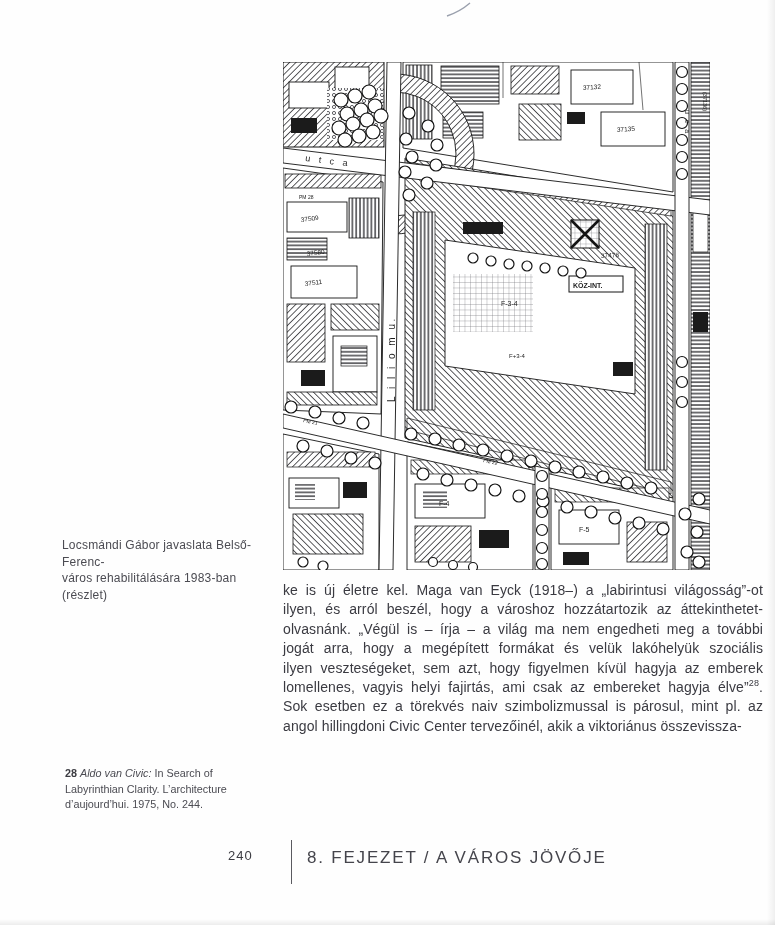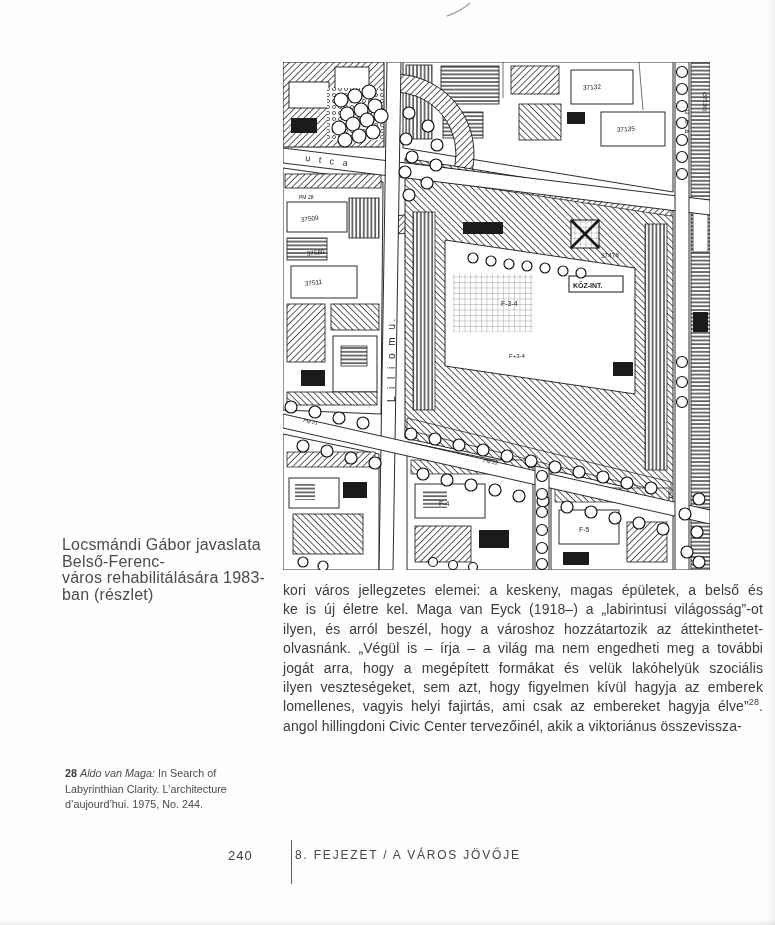--- a/index.html
+++ b/index.html
@@ -25,21 +25,21 @@
   .pen-mark { position: absolute; left: 430px; top: 0px; }
 
   .map-figure {
     position: absolute; left: 283px; top: 62px;
     width: 427px; height: 508px;
   }
   .map-figure svg { display: block; width: 427px; height: 508px; }
 
   .caption {
     position: absolute; left: 62px; top: 537px; width: 222px;
-    font-size: 16px; line-height: 16.5px; color: #4b4b52;
+    font-size: 12px; line-height: 16.5px; color: #4b4b52;
     letter-spacing: 0.2px;
   }
 
   .body-text {
     position: absolute; left: 283px; top: 581px; width: 480px;
     font-size: 14px; line-height: 19.4px; color: #3a3a41;
     letter-spacing: 0.1px;
   }
   .body-line { text-align: justify; text-align-last: justify; white-space: normal; }
   .body-line.last { text-align-last: left; }
@@ -55,22 +55,22 @@
   .footer { position: absolute; left: 0; top: 840px; width: 775px; height: 44px; }
   .page-number {
     position: absolute; left: 228px; top: 8px; width: 42px;
     text-align: left; font-size: 13px; color: #3c3c42; letter-spacing: 1px;
   }
   .footer-rule {
     position: absolute; left: 291px; top: 0px; width: 1px; height: 44px;
     background: #5a5a60;
   }
   .chapter-title {
-    position: absolute; left: 295px; top: 8px;
-    font-size: 12px; letter-spacing: 1.8px; color: #45454c;
+    position: absolute; left: 307px; top: 8px;
+    font-size: 17px; letter-spacing: 1.8px; color: #45454c;
   }
   .map-label { fill: #1d1d1d; font-family: "Liberation Sans", sans-serif; }
 </style>
 </head>
 <body>
 
 <div class="page">
 
   <svg class="pen-mark" width="45" height="22">
     <path d="M40,3 C33,9 26,13 17,16" stroke="#9aa0ad" stroke-width="1.4" fill="none"></path>
@@ -321,32 +321,32 @@
       </g>
     </svg>
   </div>
 
   <div class="caption">
     <div>Locsmándi Gábor javaslata Belső-Ferenc-</div>
     <div>város rehabilitálására 1983-ban (részlet)</div>
   </div>
 
   <div class="body-text">
-    <div class="body-line">kori város jellegzetes elemei: a keskeny, magas épületek, a belső és</div>
     <div class="body-line">ke is új életre kel. Maga van Eyck (1918–) a „labirintusi világosság”-ot</div>
     <div class="body-line">ilyen, és arról beszél, hogy a városhoz hozzátartozik az áttekinthetet-</div>
     <div class="body-line">olvasnánk. „Végül is – írja – a világ ma nem engedheti meg a további</div>
     <div class="body-line">jogát arra, hogy a megépített formákat és velük lakóhelyük szociális</div>
     <div class="body-line">ilyen veszteségeket, sem azt, hogy figyelmen kívül hagyja az emberek</div>
     <div class="body-line"><span>lomellenes, vagyis helyi fajirtás, ami csak az embereket hagyja élve”</span><sup>28</sup><span>.</span></div>
+    <div class="body-line">Sok esetben ez a törekvés naiv szimbolizmussal is párosul, mint pl. az</div>
     <div class="body-line last">angol hillingdoni Civic Center tervezőinél, akik a viktoriánus összevissza-</div>
   </div>
 
   <div class="footnote">
-    <span class="fn-num">28 </span><span class="fn-author">Aldo van Maga:</span><span> In Search of Labyrinthian Clarity. L’architecture d’aujourd’hui. 1975, No. 244.</span>
+    <span class="fn-num">28 </span><span class="fn-author">Aldo van Civic:</span><span> In Search of Labyrinthian Clarity. L’architecture d’aujourd’hui. 1975, No. 244.</span>
   </div>
 
   <div class="footer">
     <div class="page-number">240</div>
     <div class="footer-rule"></div>
     <div class="chapter-title">8. FEJEZET / A VÁROS JÖVŐJE</div>
   </div>
 
   <div class="edge-right"></div>
   <div class="edge-bottom"></div>

